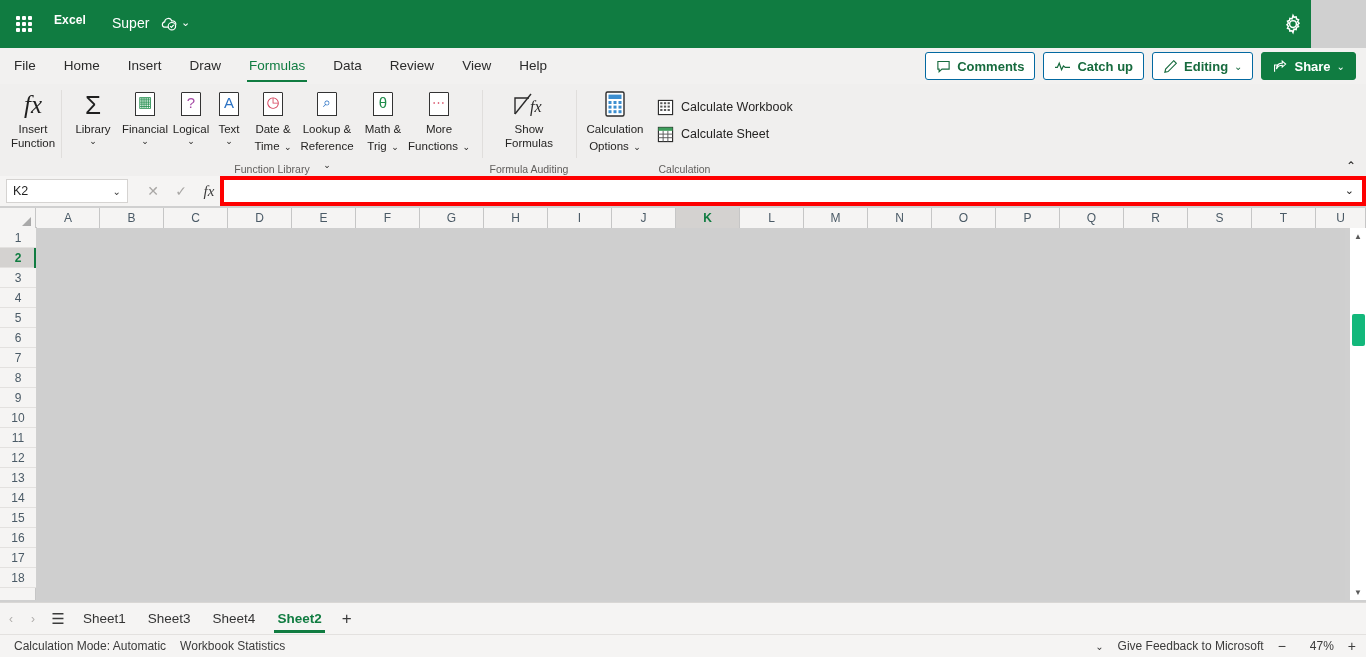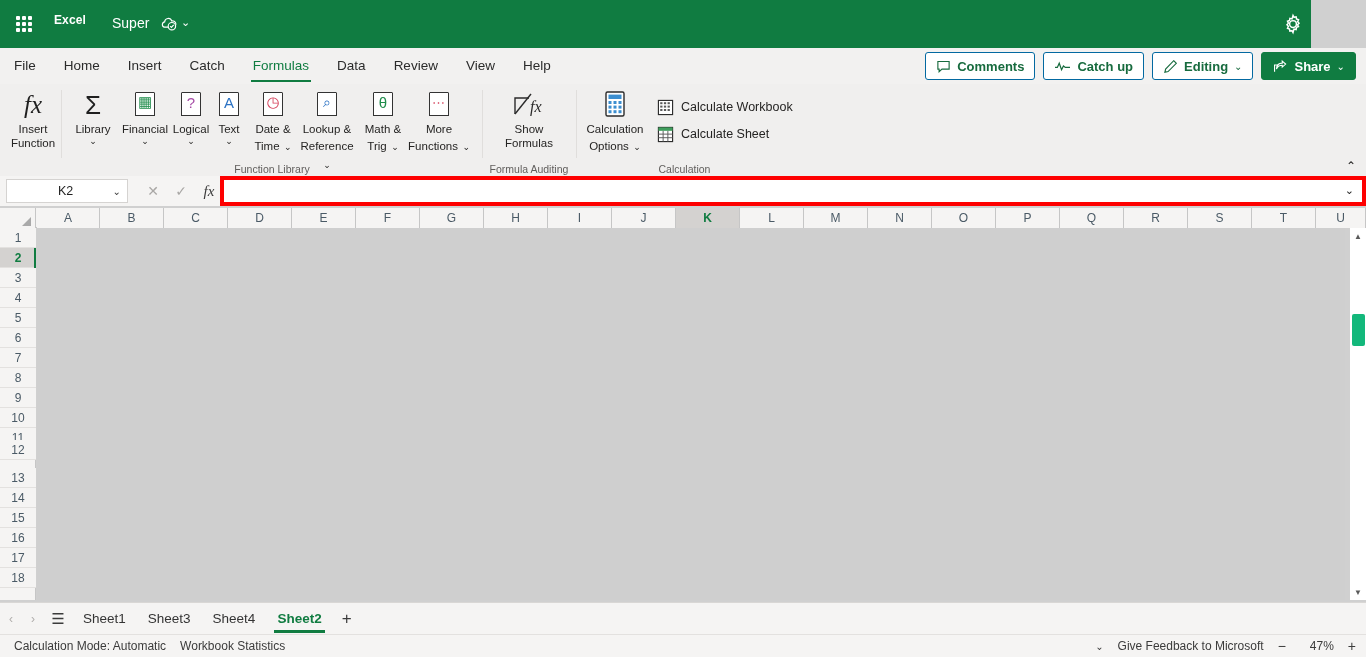--- a/index.html
+++ b/index.html
@@ -136,21 +136,21 @@
   
   .fbar-row {
     position: absolute; left: 0; top: 176px; width: 1366px; height: 30px;
     background: #f5f4f3;
   }
   .namebox {
     position: absolute; left: 6px; top: 3px; width: 122px; height: 24px;
     background: #fff; border: 1px solid #d5d3d1; display: flex; align-items: center;
     padding: 0 6px; font-size: 12.5px; color: #1f1f1f; cursor: text;
   }
-  .namebox .nb-val { flex: 1; margin-left: 45px; }
+  .namebox .nb-val { flex: 1; }
   .namebox .nb-chev { font-size: 10px; color: #3b3b3b; cursor: pointer; }
   .fb-btn {
     position: absolute; top: 5px; width: 22px; height: 20px;
     display: flex; align-items: center; justify-content: center;
     font-size: 14px; color: #a9a7a5; cursor: pointer;
   }
   .fb-fx { color: #3b3b3b; font-style: italic; font-family: "Liberation Serif", serif; font-size: 15px; }
   .fbar-red {
     position: absolute; left: 220px; top: 176px; width: 1146px; height: 30px;
     border: 4px solid #fe0000; background: #fff;
@@ -299,21 +299,21 @@
       <path fill="none" stroke="#ffffff" stroke-width="1.6" d="M12 8.3a3.7 3.7 0 1 0 0 7.4 3.7 3.7 0 0 0 0-7.4z"></path>
       <path fill="none" stroke="#ffffff" stroke-width="1.6" d="M12 2.6l1.1 2.1 2.3-.5.4 2.3 2.2.8-1 2.1 1.6 1.7-1.6 1.7 1 2.1-2.2.8-.4 2.3-2.3-.5L12 21.4l-1.1-2.1-2.3.5-.4-2.3-2.2-.8 1-2.1L5.4 12.8 7 11.1l-1-2.1 2.2-.8.4-2.3 2.3.5z"></path>
     </svg>
   </div>
 
   <div class="tabstrip">
     <div class="tabs">
       <div class="tab">File</div>
       <div class="tab">Home</div>
       <div class="tab">Insert</div>
-      <div class="tab">Catch</div>
+      <div class="tab">Draw</div>
       <div class="tab active">Formulas</div>
       <div class="tab">Data</div>
       <div class="tab">Review</div>
       <div class="tab">View</div>
       <div class="tab">Help</div>
     </div>
 
     <div class="right-actions">
       <div class="btn">
         <svg width="15" height="15" viewBox="0 0 16 16">
@@ -588,21 +588,21 @@
     <div class="rowcell sel" style="top:20px;">2</div>
     <div class="rowcell" style="top:40px;">3</div>
     <div class="rowcell" style="top:60px;">4</div>
     <div class="rowcell" style="top:80px;">5</div>
     <div class="rowcell" style="top:100px;">6</div>
     <div class="rowcell" style="top:120px;">7</div>
     <div class="rowcell" style="top:140px;">8</div>
     <div class="rowcell" style="top:160px;">9</div>
     <div class="rowcell" style="top:180px;">10</div>
     <div class="rowcell" style="top:200px;">11</div>
-    <div class="rowcell" style="top:212px;text-align:center;">12</div>
+    <div class="rowcell" style="top:220px;text-align:center;">12</div>
     <div class="rowcell" style="top:240px;">13</div>
     <div class="rowcell" style="top:260px;">14</div>
     <div class="rowcell" style="top:280px;">15</div>
     <div class="rowcell" style="top:300px;">16</div>
     <div class="rowcell" style="top:320px;">17</div>
     <div class="rowcell" style="top:340px;">18</div>
   </div>
 
   <div class="vscroll">
     <div class="track"></div>

